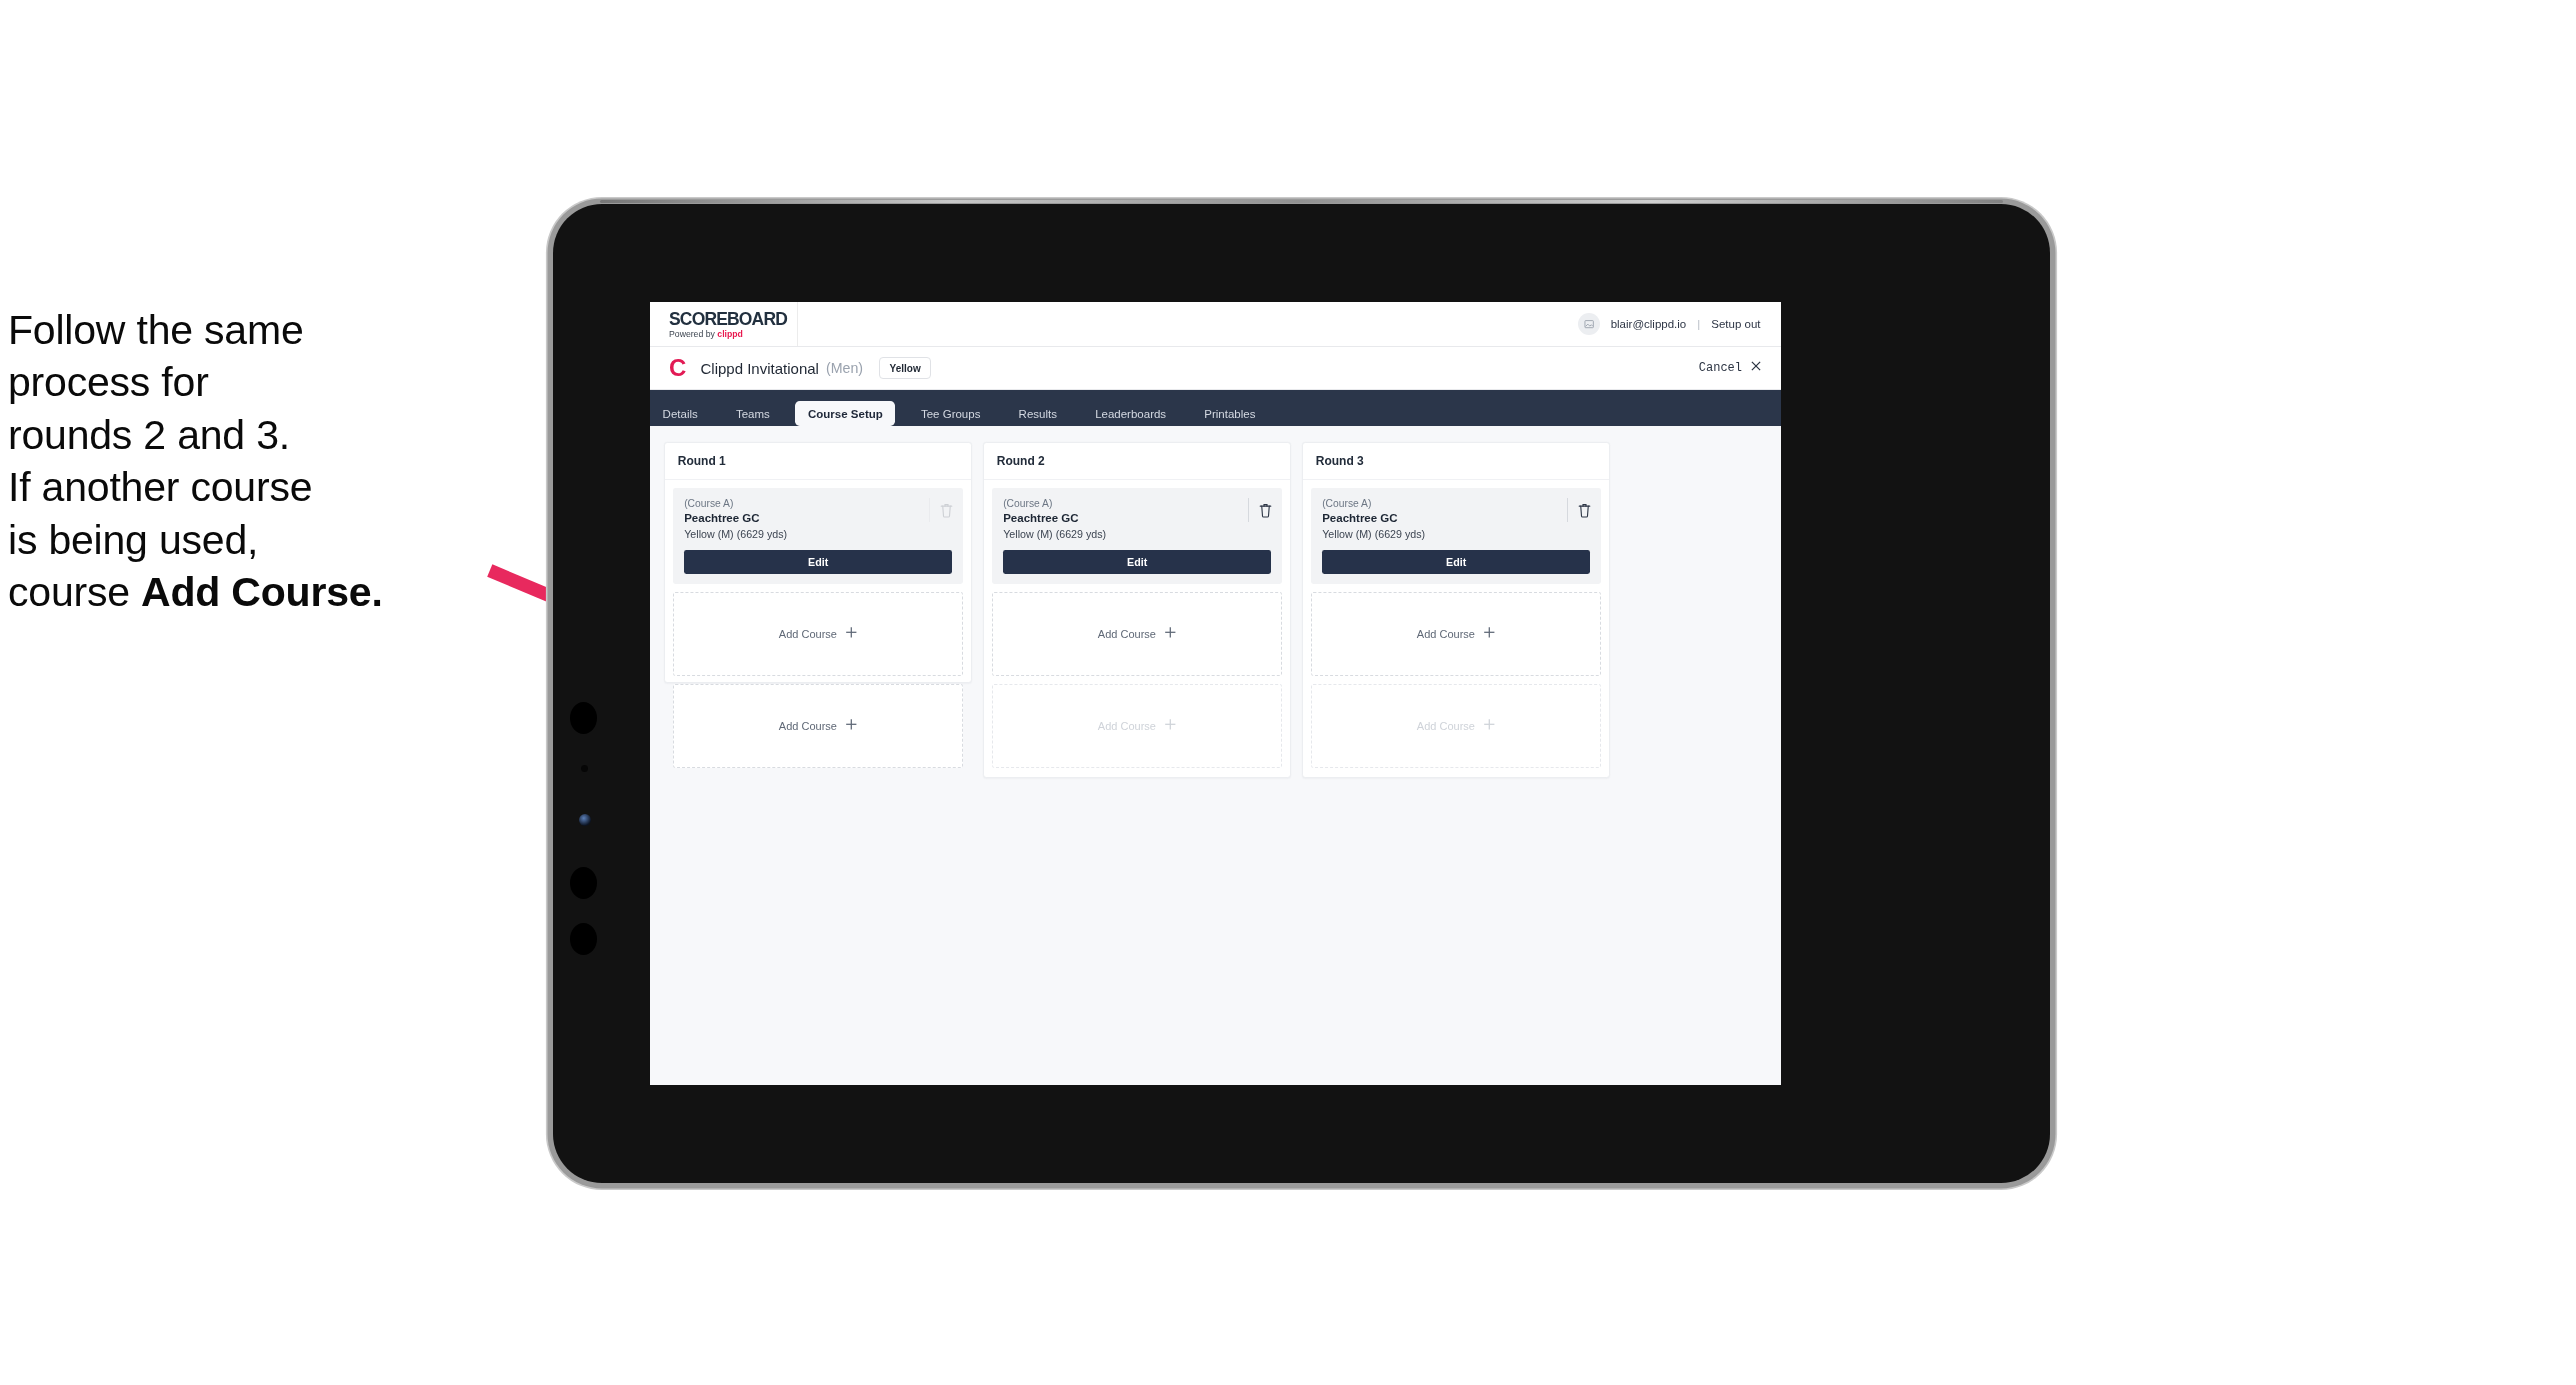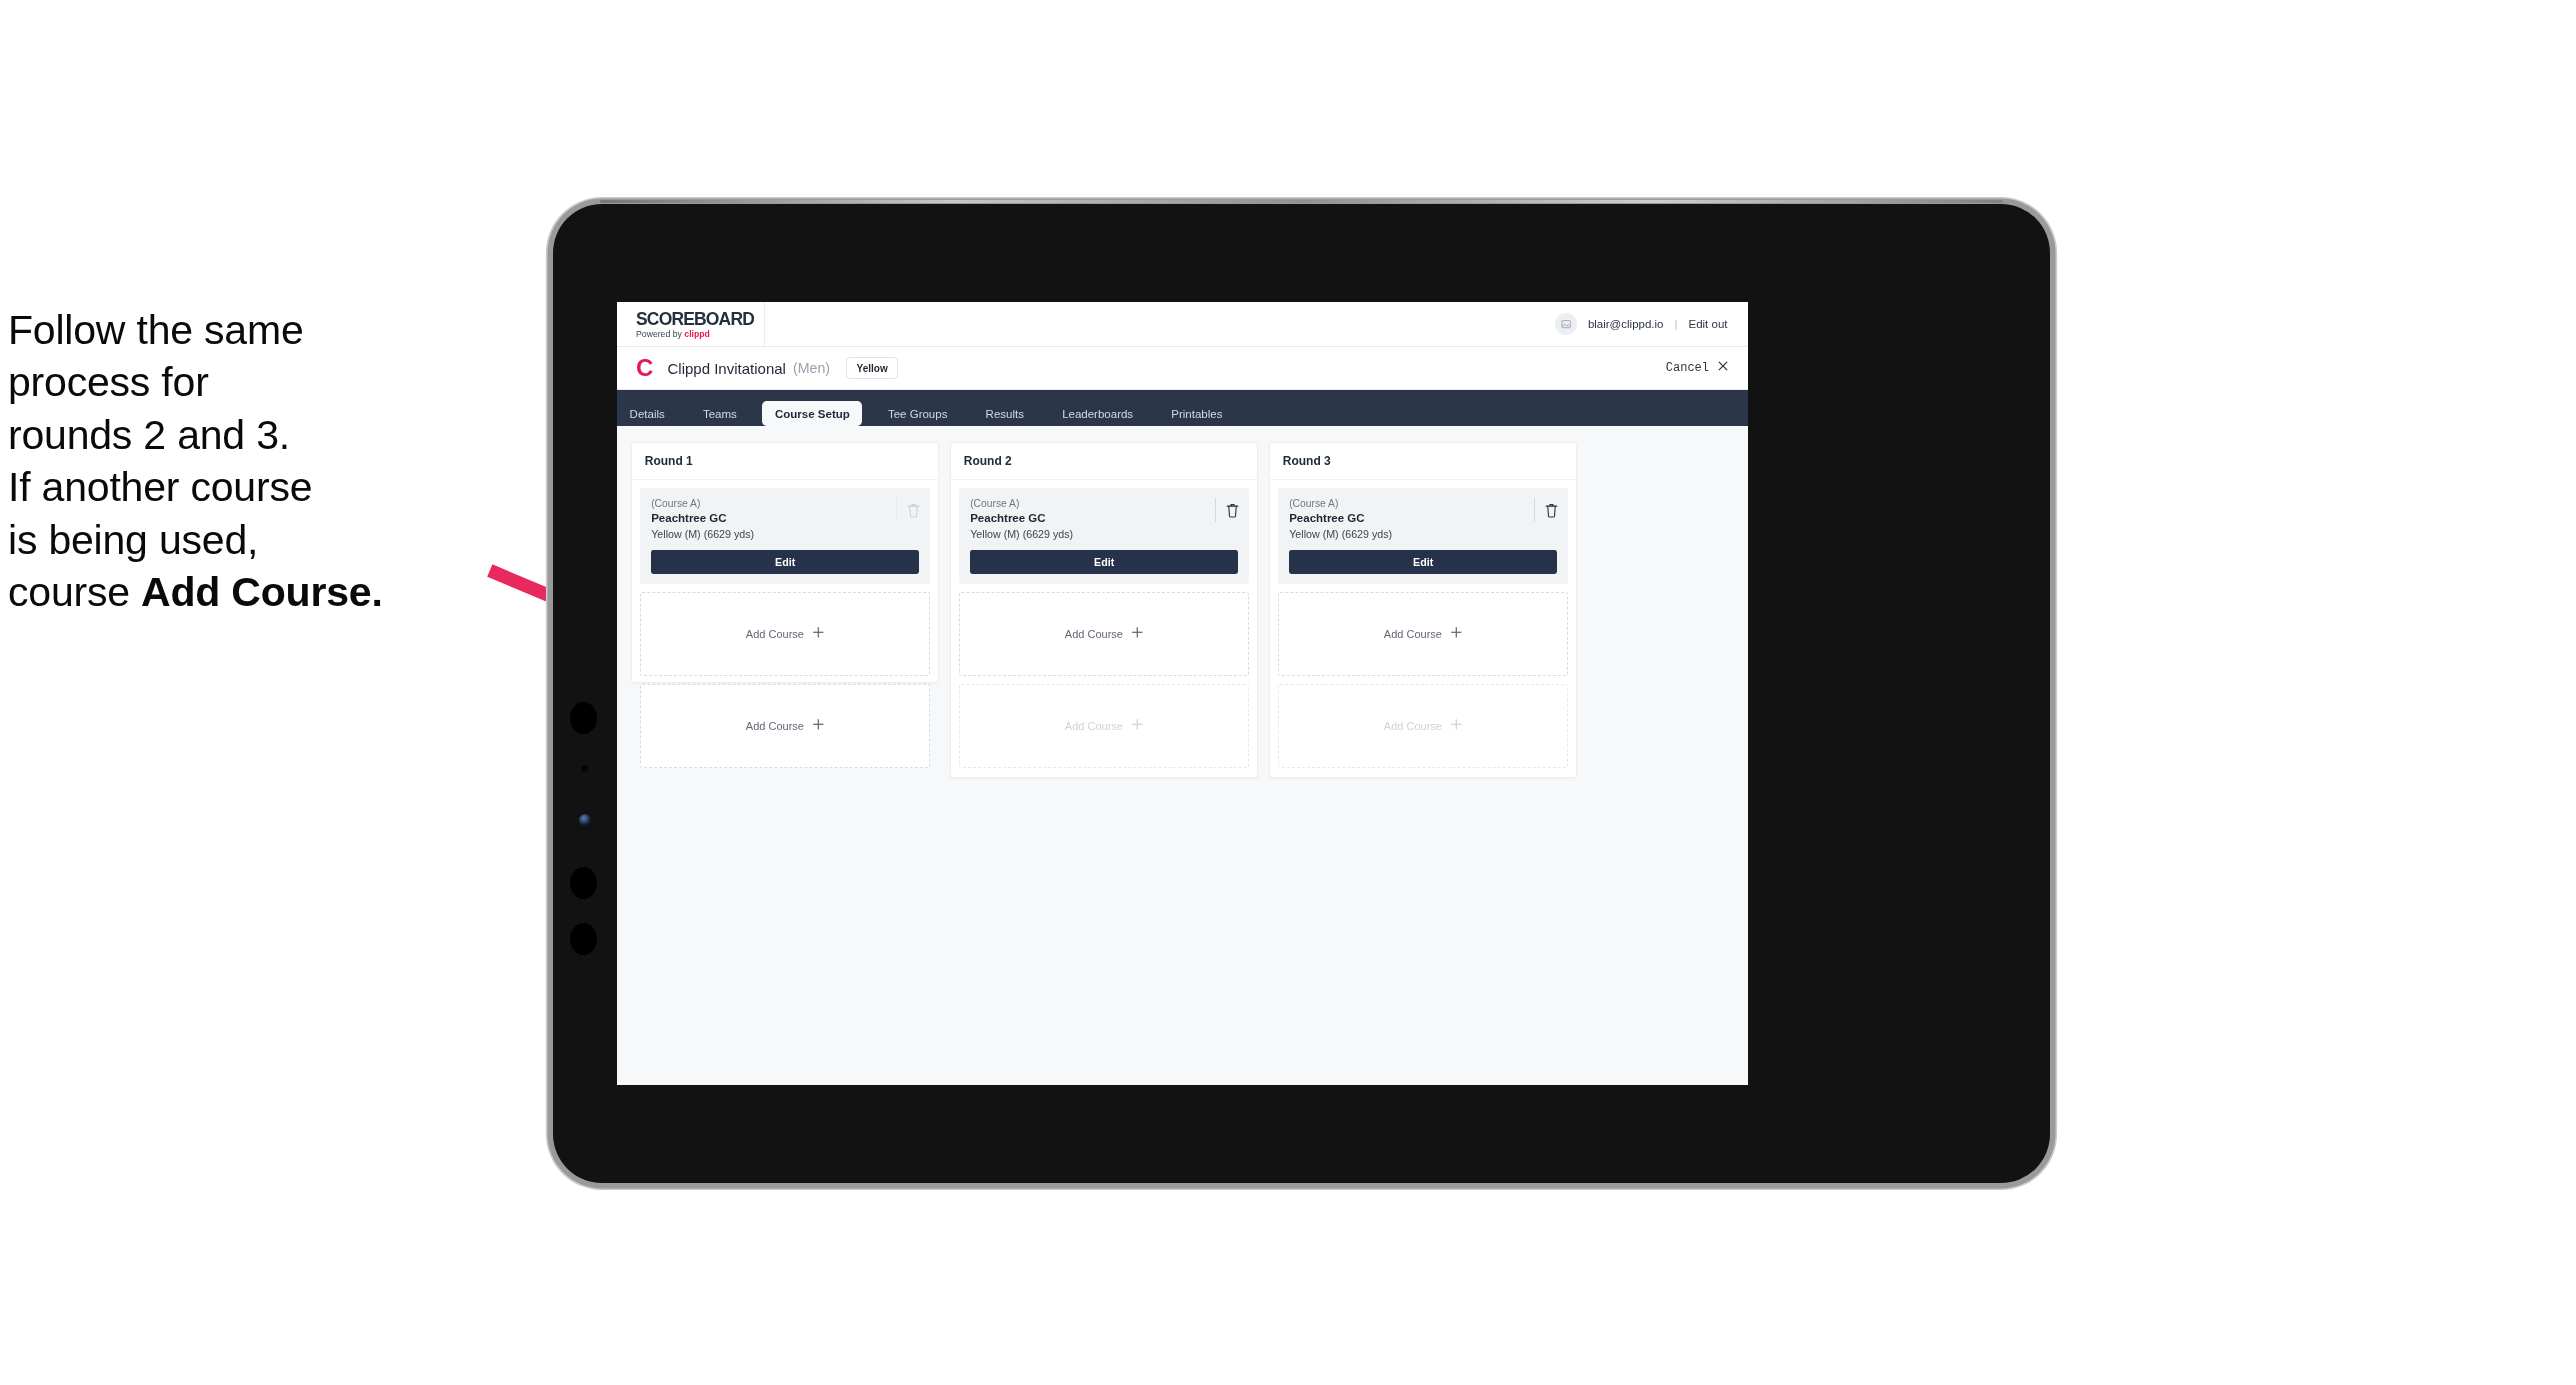--- a/index.html
+++ b/index.html
@@ -45,21 +45,21 @@
   .sensor { position:absolute; border-radius:50%; background:#000; }
   .sensor.cam   { left:17.4px; top:498px;  width:27px; height:32px; }
   .sensor.dot   { left:28.4px; top:561px;  width:7.1px;  height:7.1px;  background:#060606;}
   .sensor.led   { left:26px; top:610px;  width:12px; height:12px; background:radial-gradient(circle at 40% 35%, #5b7fb8, #0b1322 70%); }
   .sensor.mic1  { left:17.4px; top:663px;  width:27px; height:32px; }
   .sensor.mic2  { left:17.4px; top:719px;  width:27px; height:32px; }
 
   
   .viewport {
     position: absolute;
-    left: 64px; top: 98px;
+    left: 97px; top: 98px;
     width: 1131px; height: 783px;
     background: #f7f8fa;
     overflow: hidden;
   }
 
   
   .topnav {
     height: 45px; background:#ffffff;
     display:flex; align-items:stretch;
     border-bottom:0.8px solid #e8e9ec;
@@ -215,21 +215,21 @@
 
         <div class="navright">
           <div class="avatar">
             <svg width="10.3" height="10.3" viewBox="0 0 16 16" fill="none" stroke="#9aa1ac" stroke-width="1.4">
               <rect x="1.5" y="2.5" width="13" height="11" rx="1"></rect>
               <path d="M2.5 11.5 L6 8 L9 11 L11.5 9 L13.5 11"></path>
             </svg>
           </div>
           <span>blair@clippd.io</span>
           <span class="sep-pipe">|</span>
-          <span class="signout">Edit out</span>
+          <span class="signout">Setup out</span>
         </div>
       </div>
 
       <div class="tourbar">
         <div class="cmark">C</div>
         <div class="tour-title">Clippd Invitational</div>
         <div class="tour-gender">(Men)</div>
         <div class="hosting-badge">Yellow</div>
         <div class="cancel">
           <span>Cancel</span>

